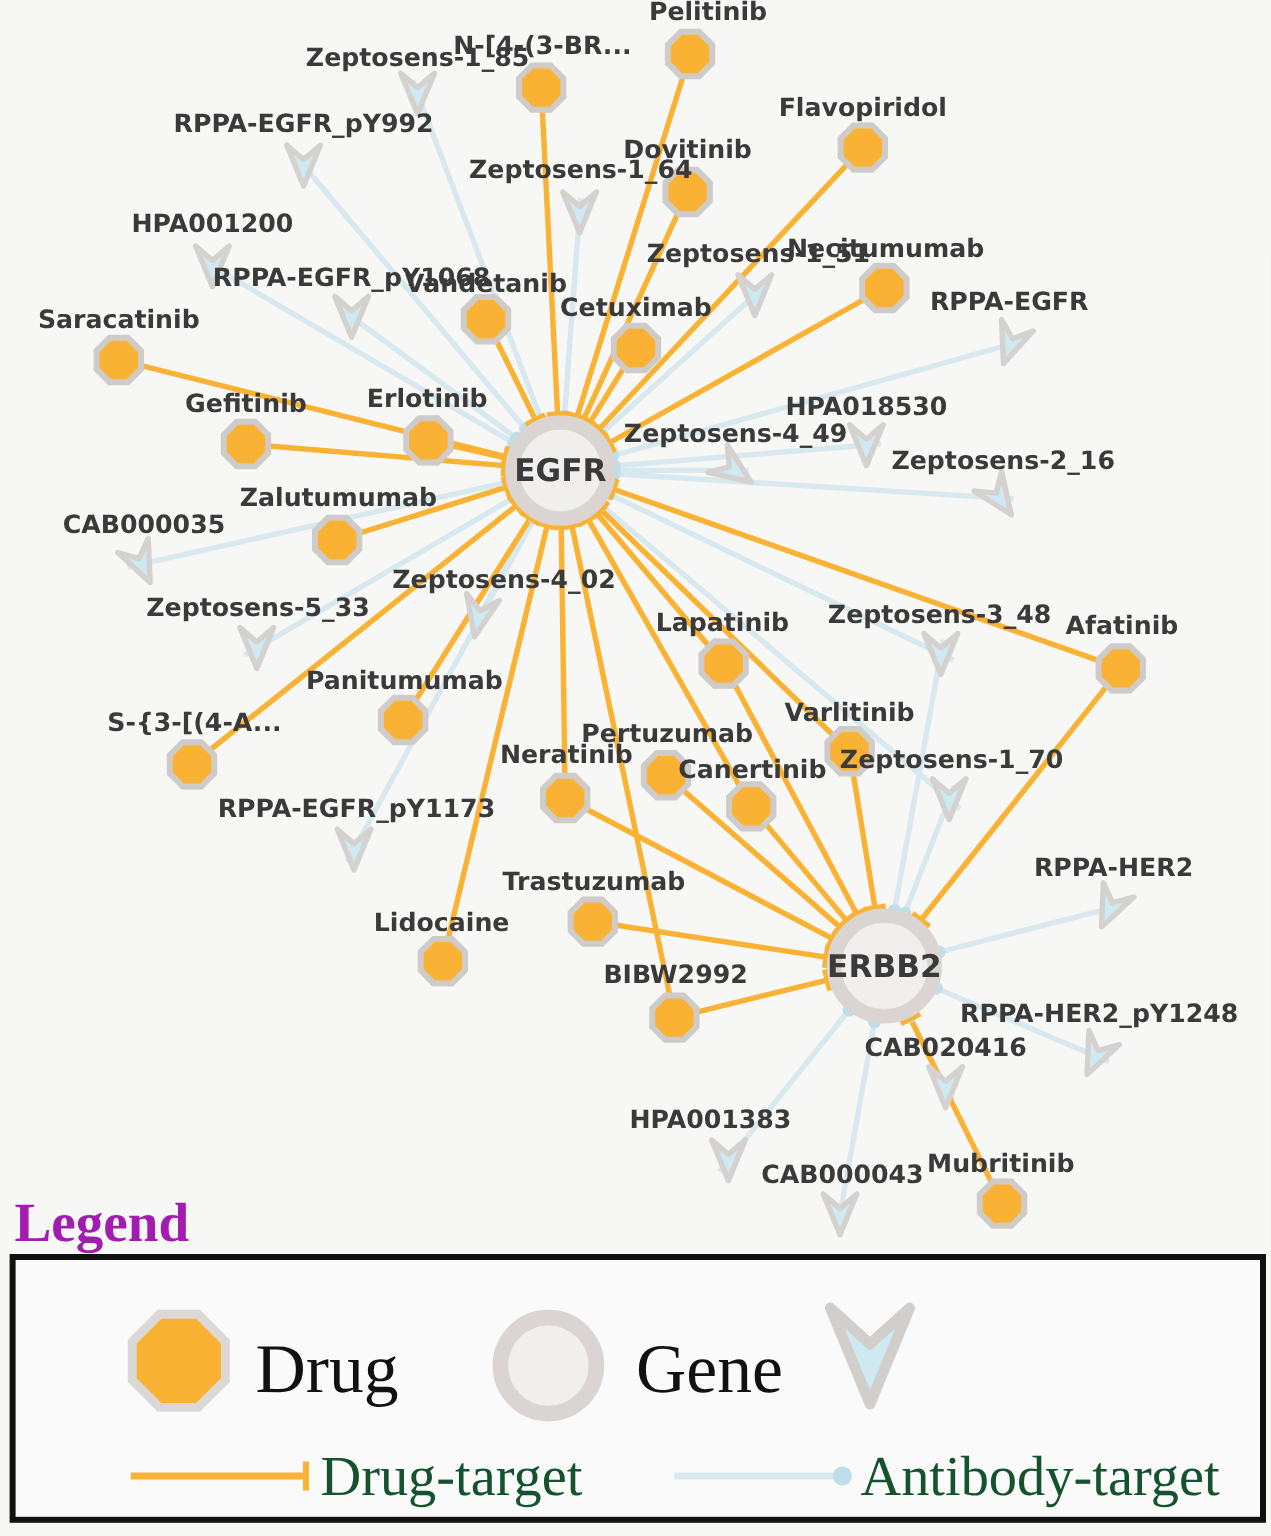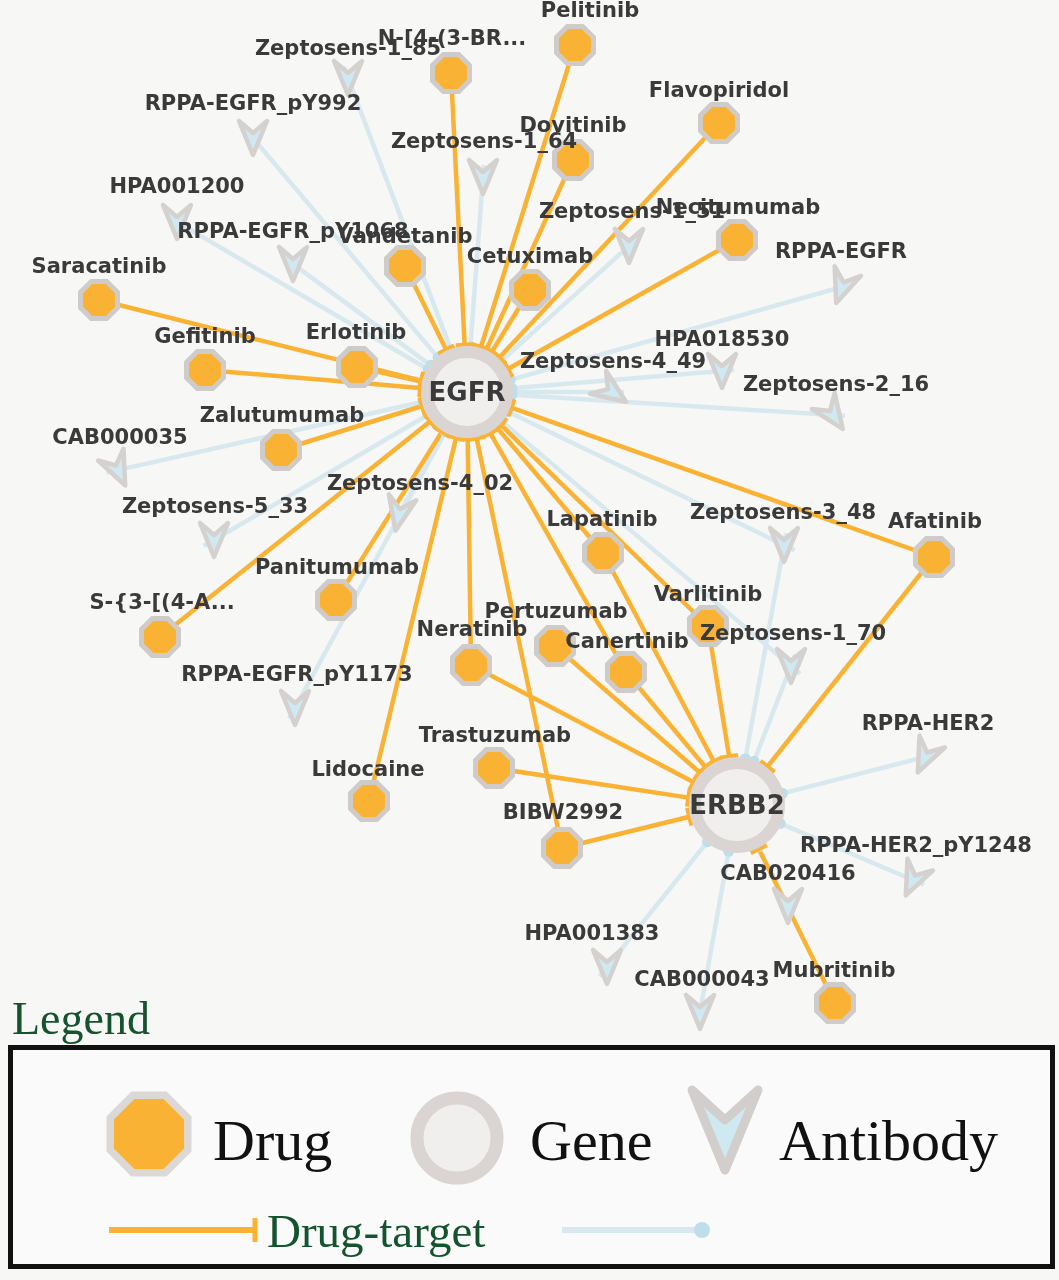--- a/index.html
+++ b/index.html
@@ -5,21 +5,21 @@
   html,body{margin:0;padding:0;background:#e9e9e9;}
   #figure{
     position:relative;width:1059px;height:1280px;background:#f7f7f6;
     font-family:"DejaVu Sans", sans-serif;overflow:hidden;
   }
   #net{position:absolute;left:0;top:0;}
   .node-label{font-family:"DejaVu Sans", sans-serif;font-weight:bold;font-size:21px;fill:#3a3a3a;}
   .gene-label{font-family:"DejaVu Sans", sans-serif;font-weight:bold;font-size:26px;fill:#3a3a3a;}
   #legend-title{
     position:absolute;left:12px;top:992px;
-    font-family:"Liberation Serif", serif;font-weight:normal;font-size:46px;color:#14532d;text-align:center;
+    font-family:"Liberation Serif", serif;font-weight:bold;font-size:46px;color:#a21caf;text-align:center;
   }
   #legend-box{
     position:absolute;left:8px;top:1045px;width:1037px;height:214px;
     background:#fafafa;border:5px solid #111;
   }
   .lg{position:absolute;}
   .lg-label{
     position:absolute;font-family:"Liberation Serif", serif;color:#111;
     font-size:58px;line-height:1;white-space:nowrap;
   }
@@ -253,26 +253,26 @@
     <div class="lg-label" style="left:200px;top:62px;">Drug</div>
 
     <svg class="lg" style="left:394px;top:38px;" width="100" height="100">
       <circle cx="50" cy="50" r="40" fill="#F1EFEE" stroke="#DAD5D3" stroke-width="13"></circle>
     </svg>
     <div class="lg-label" style="left:505px;top:62px;margin-left:12px;">Gene</div>
 
     <svg class="lg" style="left:670px;top:32px;" width="84" height="100">
       <path d="M 9 8 L 42 88 L 75 8 L 42 38 Z" fill="#CFE9F2" stroke="#D2CECC" stroke-width="9" stroke-linejoin="round"></path>
     </svg>
-    <div class="lg-label" style="left:766px;top:62px;">Antibody</div>
 
     <svg class="lg" style="left:92px;top:164px;" width="170" height="32">
       <line x1="4" y1="16" x2="150" y2="16" stroke="#F9B233" stroke-width="6"></line>
       <line x1="150" y1="4" x2="150" y2="28" stroke="#F9B233" stroke-width="5"></line>
     </svg>
     <div class="lg-edge-label" style="left:254px;top:158px;">Drug-target</div>
 
     <svg class="lg" style="left:545px;top:164px;" width="165" height="32">
       <line x1="4" y1="16" x2="144" y2="16" stroke="#D7E9EF" stroke-width="6"></line>
       <circle cx="144" cy="16" r="8" fill="#BEDFEA"></circle>
     </svg>
+    <div class="lg-edge-label" style="left:704px;top:158px;">Antibody-target</div>
   </div>
 </div>
 
 </body></html>

